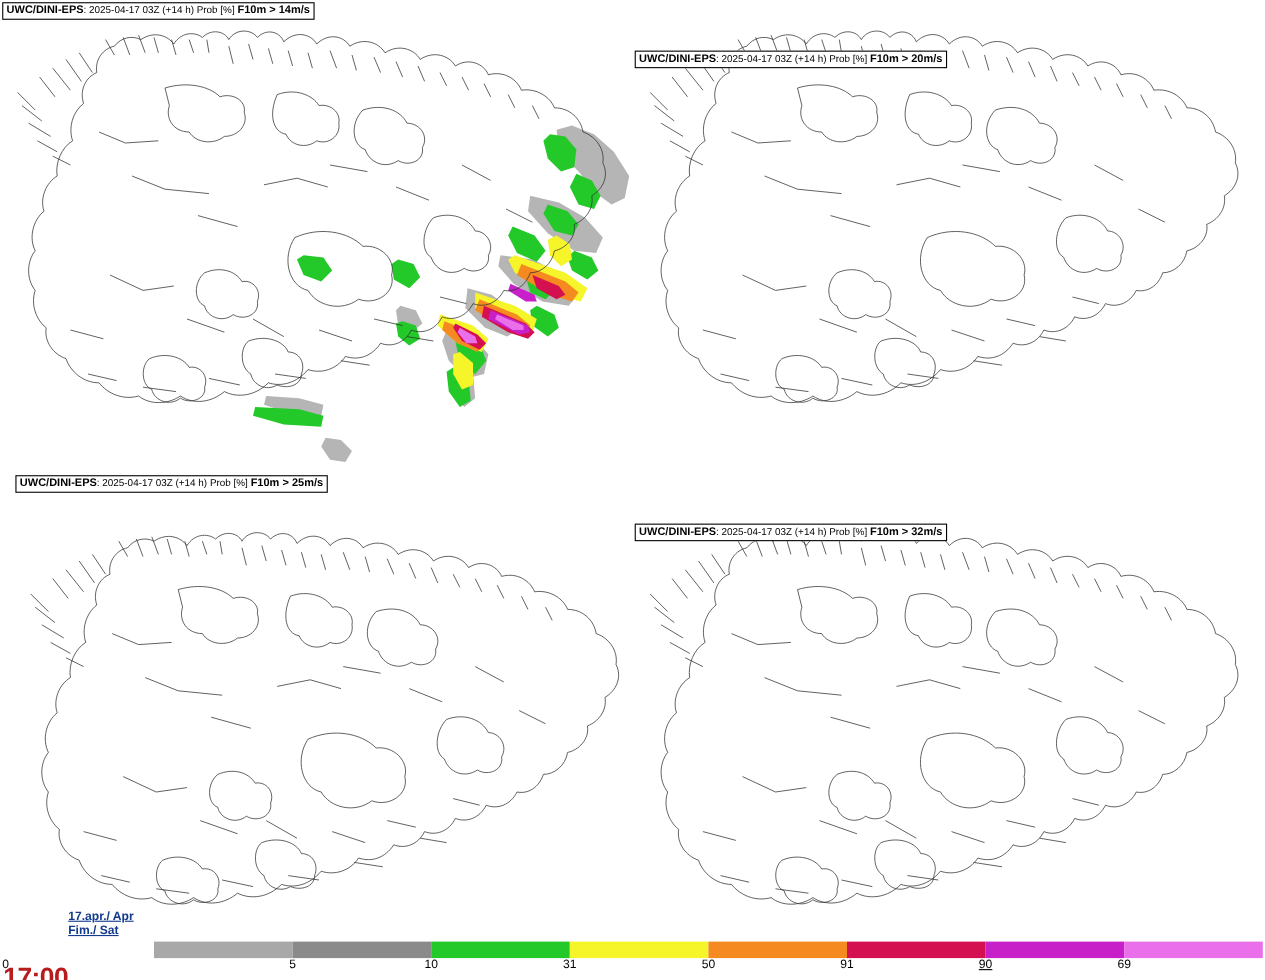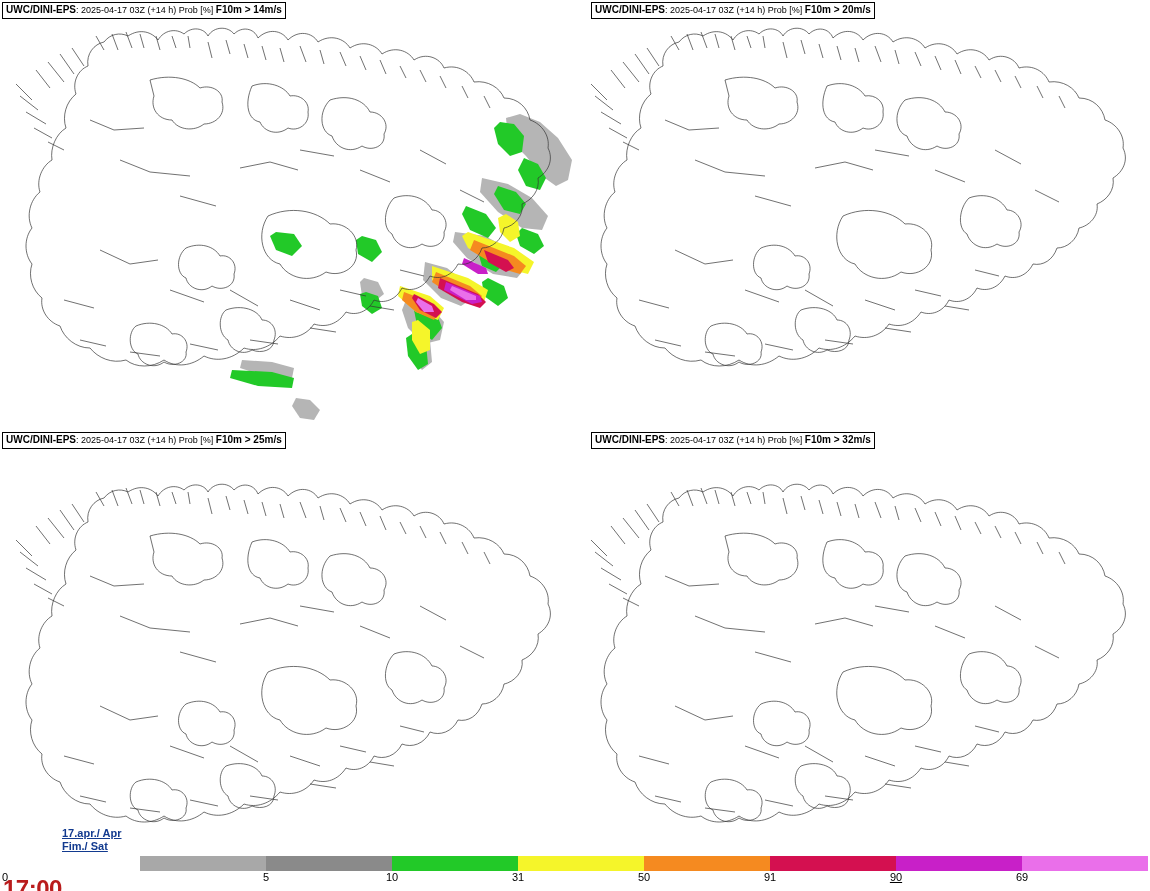--- a/index.html
+++ b/index.html
@@ -24,38 +24,38 @@
 
   .panel {
     position: absolute;
     width: 575px;
     height: 430px;
     box-sizing: border-box;
     overflow: hidden;
   }
   .panel.p0 { left: 0px;   top: 0px;   }
   .panel.p1 { left: 575px; top: 0px;   }
-  .panel.p2 { left: 0px;   top: 430px; padding-left: 42px; }
+  .panel.p2 { left: 12px;   top: 430px; padding-left: 42px; }
   .panel.p3 { left: 575px; top: 430px; }
 
   .panel-title {
     position: absolute;
     left: 2px;
     top: 2px;
     z-index: 20;
     background: #ffffff;
     border: 1px solid #000000;
     padding: 1px 3px 2px 3px;
     line-height: 11px;
     white-space: nowrap;
     font-size: 10px;
     color: #000000;
   }
   .panel.p1 .panel-title,
-  .panel.p3 .panel-title { left: 16px; }
+  .panel.p3 .panel-title { left: 2px; margin-top: 44px; }
 
   .t-model {
     font-weight: bold;
     font-size: 10px;
   }
   .t-run {
     font-size: 9px;
   }
   .t-param {
     font-weight: bold;

